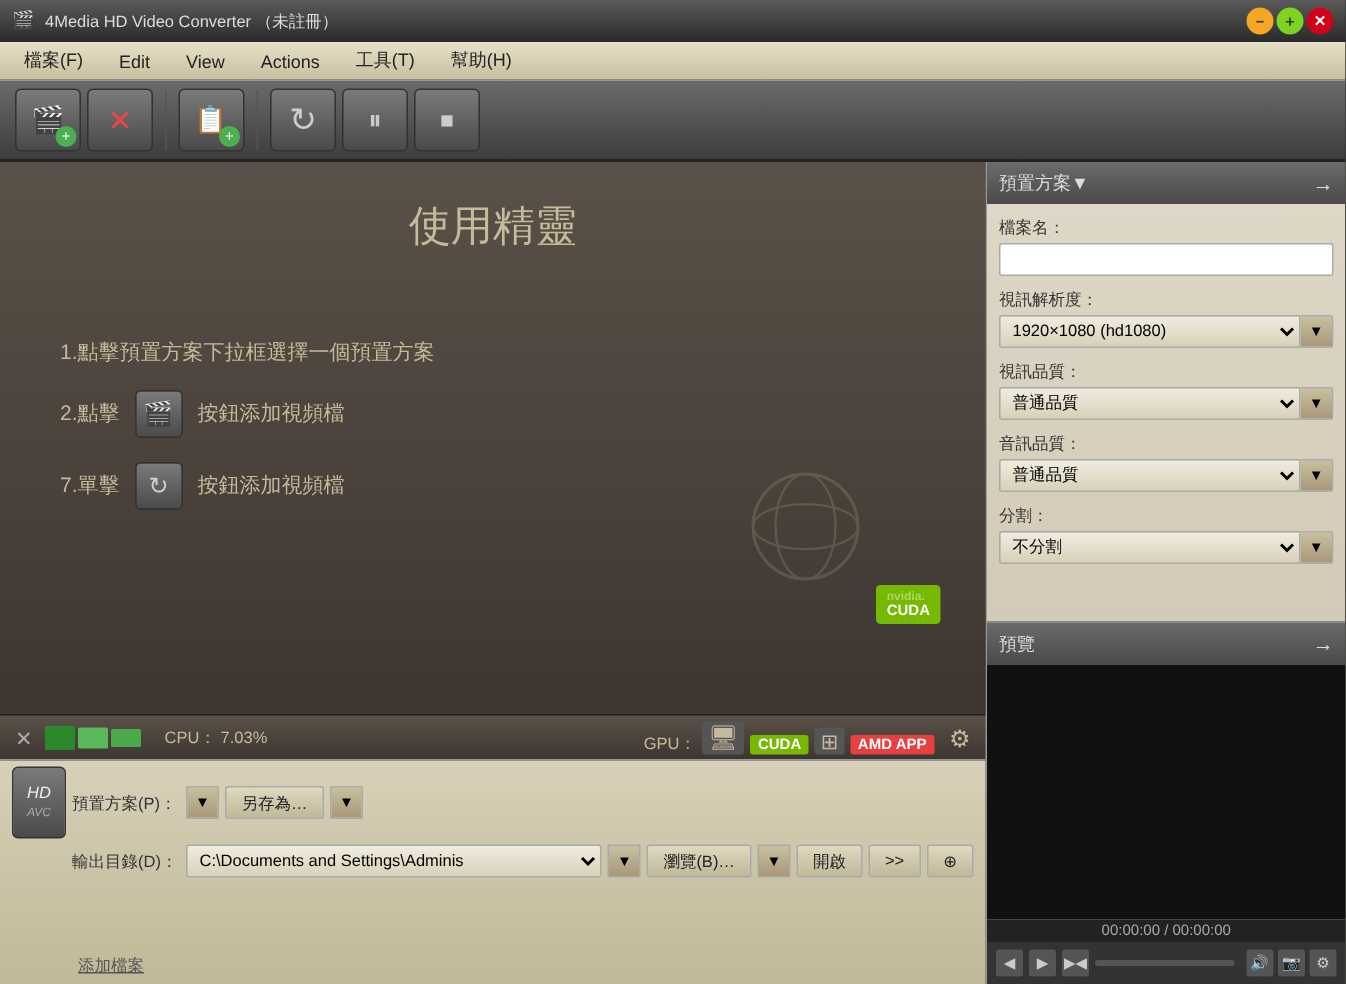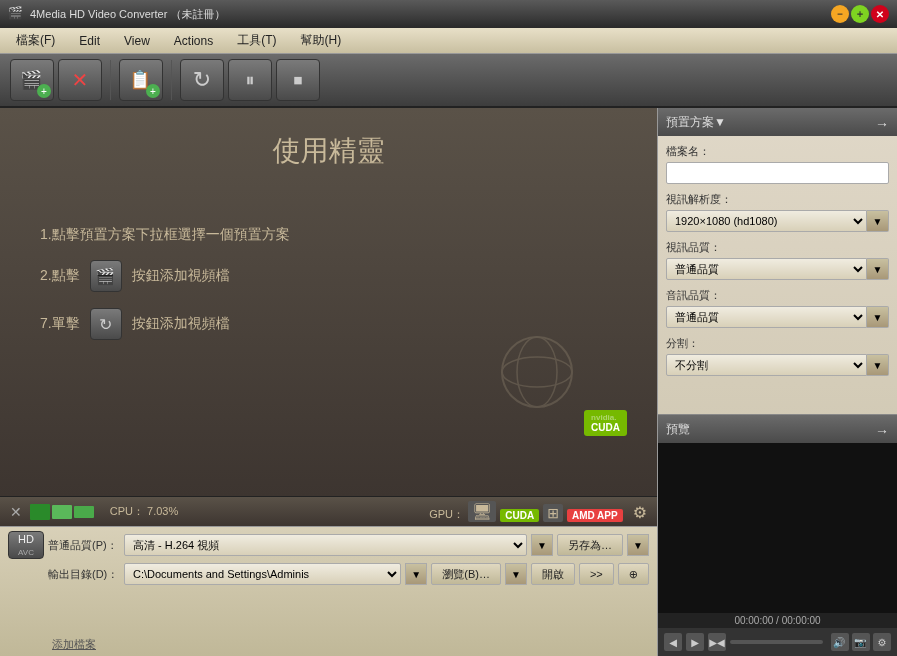--- a/index.html
+++ b/index.html
@@ -260,26 +260,27 @@
       background: linear-gradient(to bottom, #e0d8c0, #c0b898);
       border: 1px solid #aaa;
       border-radius: 2px;
       font-size: 11px;
       cursor: pointer;
       color: #222;
       white-space: nowrap;
     }
 
     .bottom-icon {
-      width: 36px; height: 28px;
+      width: 36px; height: 48px;
       background: linear-gradient(to bottom, #7a7a7a, #4a4a4a);
       border: 1px solid #333;
       border-radius: 4px;
       display: flex; align-items: center; justify-content: center;
       flex-shrink: 0;
+      font-style: italic;
     }
 
     
     .bottom-container {
       background: linear-gradient(to bottom, #d8d0b8, #c0b898);
       padding: 4px 8px;
       border-top: 1px solid #999;
     }
     .bottom-row-wrap {
       display: flex; align-items: center; gap: 4px; margin-bottom: 4px;
@@ -429,24 +430,21 @@
           <span class="gear-btn">⚙</span>
         </div>
       </div>
 
       <div class="bottom-container">
 
         <div class="bottom-row-wrap">
           <div class="bottom-icon">
             <span style="color:#eee; font-size:11px; line-height:1.1; text-align:center;">HD<br><span style="font-size:8px;color:#aaa;">AVC</span></span>
           </div>
-          <label class="bottom-label">普通品質(P)：</label>
-          <select class="bottom-select">
-            <option value="高清 - H.264 視頻">高清 - H.264 視頻</option>
-          </select>
+          <label class="bottom-label">預置方案(P)：</label>
           <button class="bottom-select-btn">▼</button>
           <button class="bottom-action-btn">另存為…</button>
           <button class="bottom-select-btn">▼</button>
         </div>
 
         <div class="bottom-row-wrap">
           <div style="width:36px; flex-shrink:0;"></div>
           <label class="bottom-label">輸出目錄(D)：</label>
           <select class="bottom-select">
             <option value="C:\Documents and Settings\Adminis">C:\Documents and Settings\Adminis</option>

